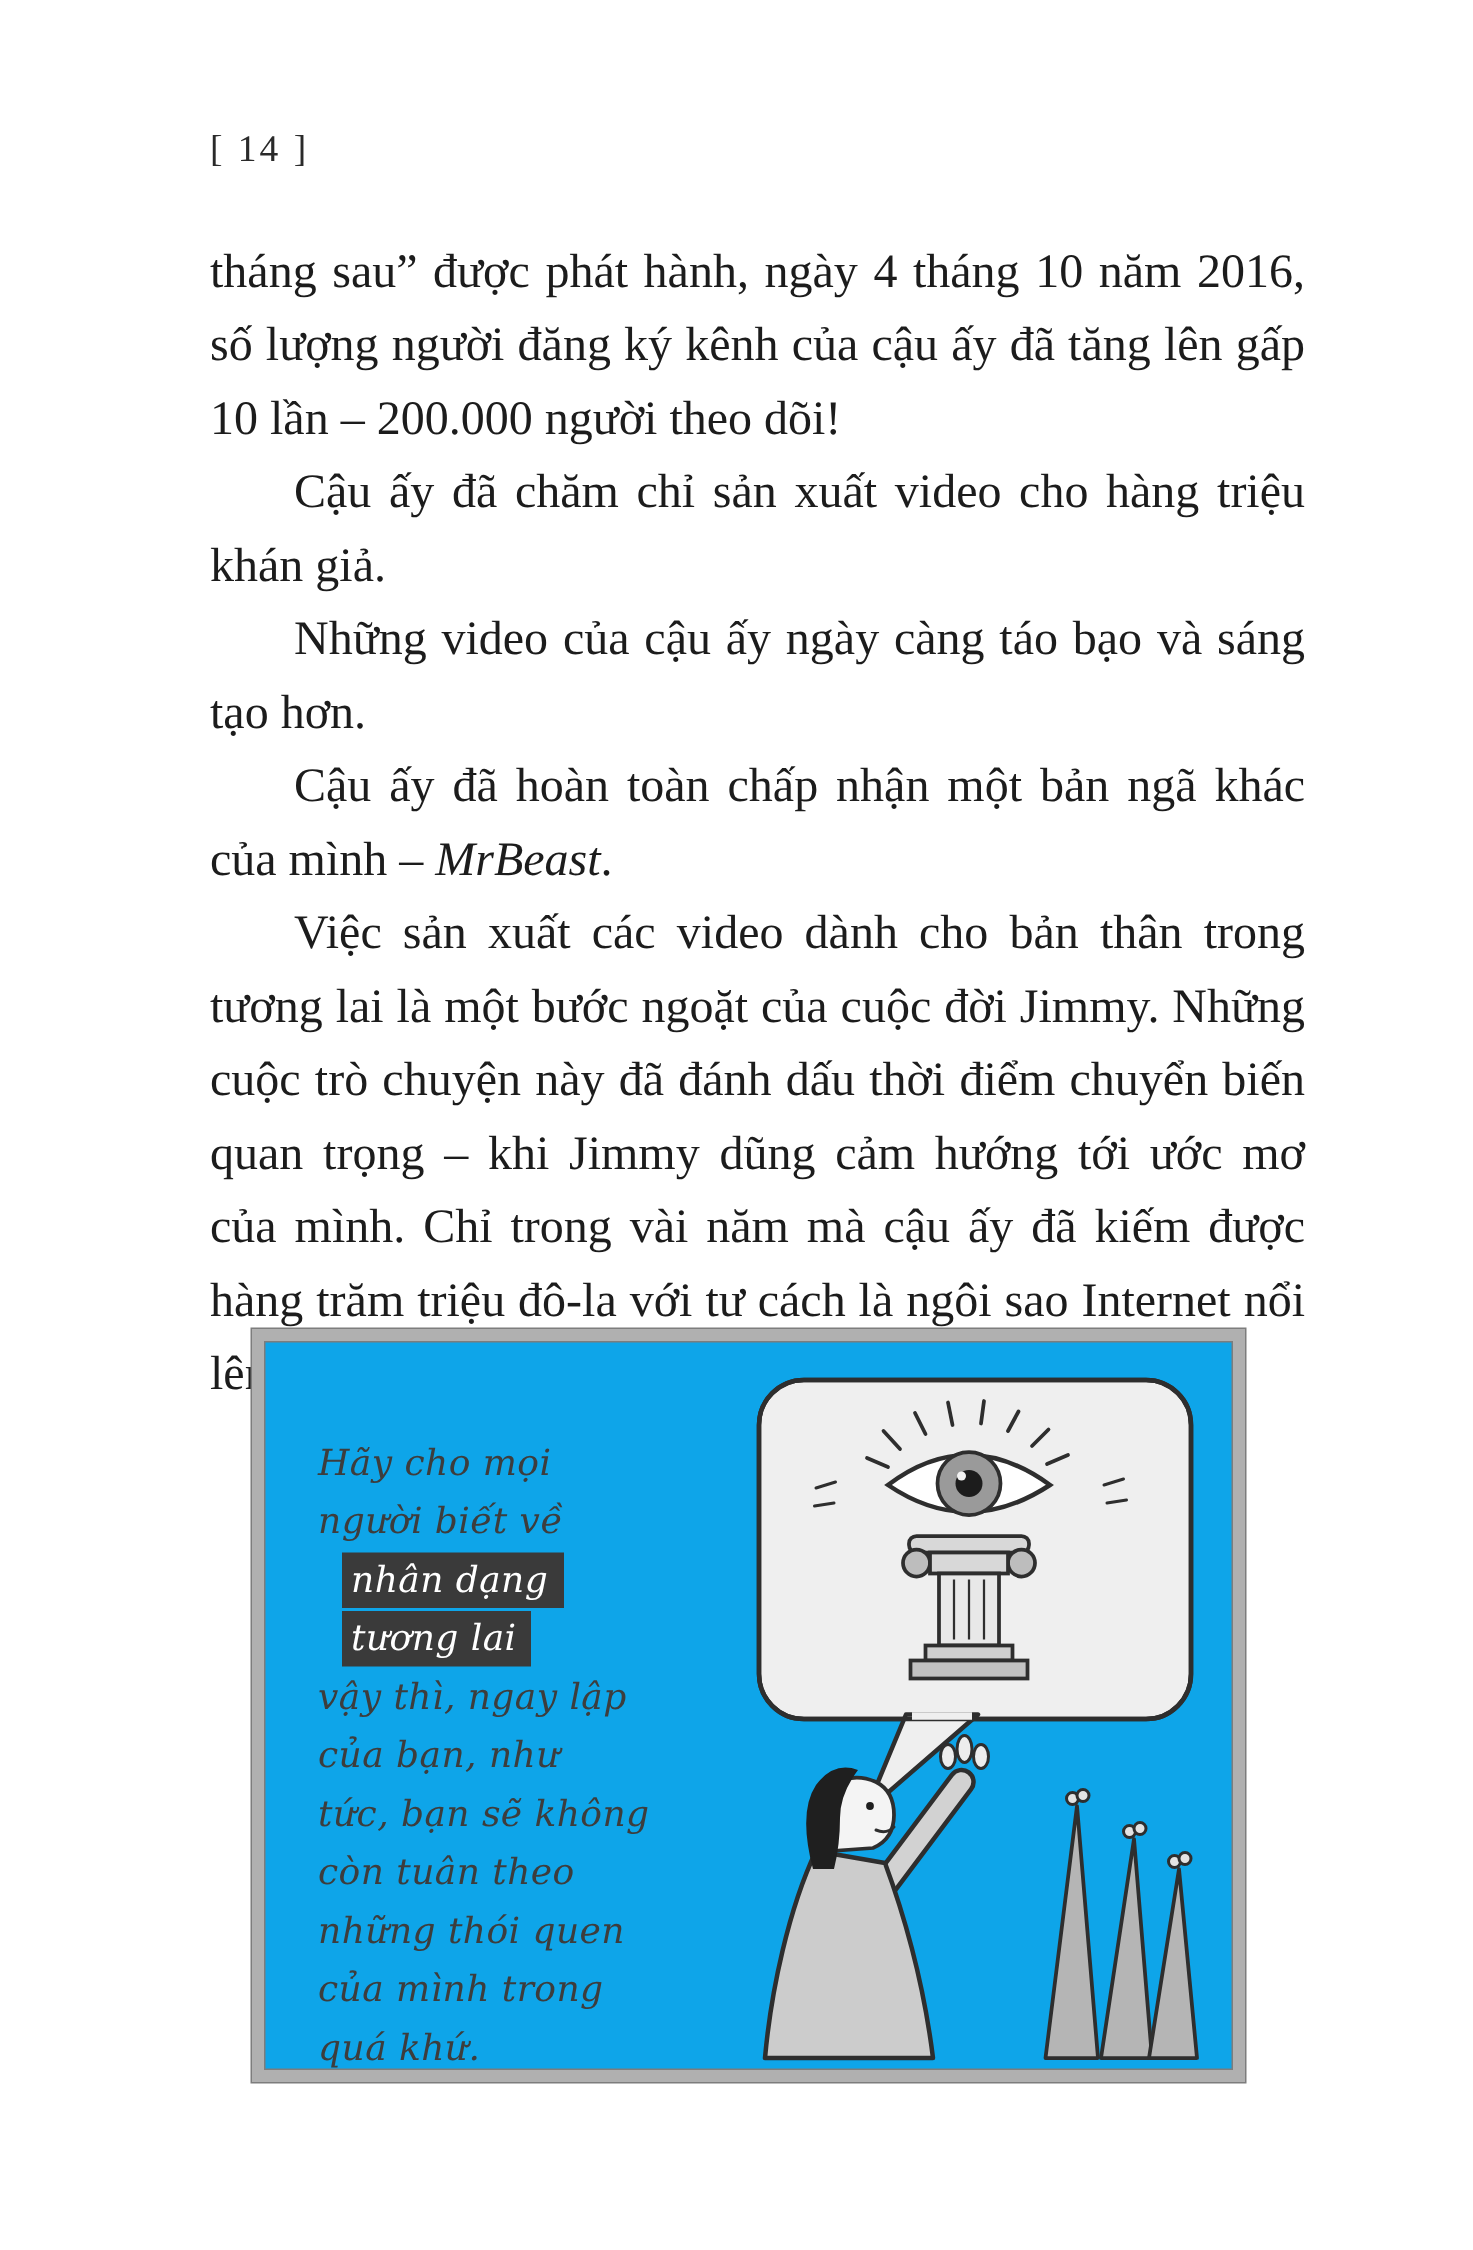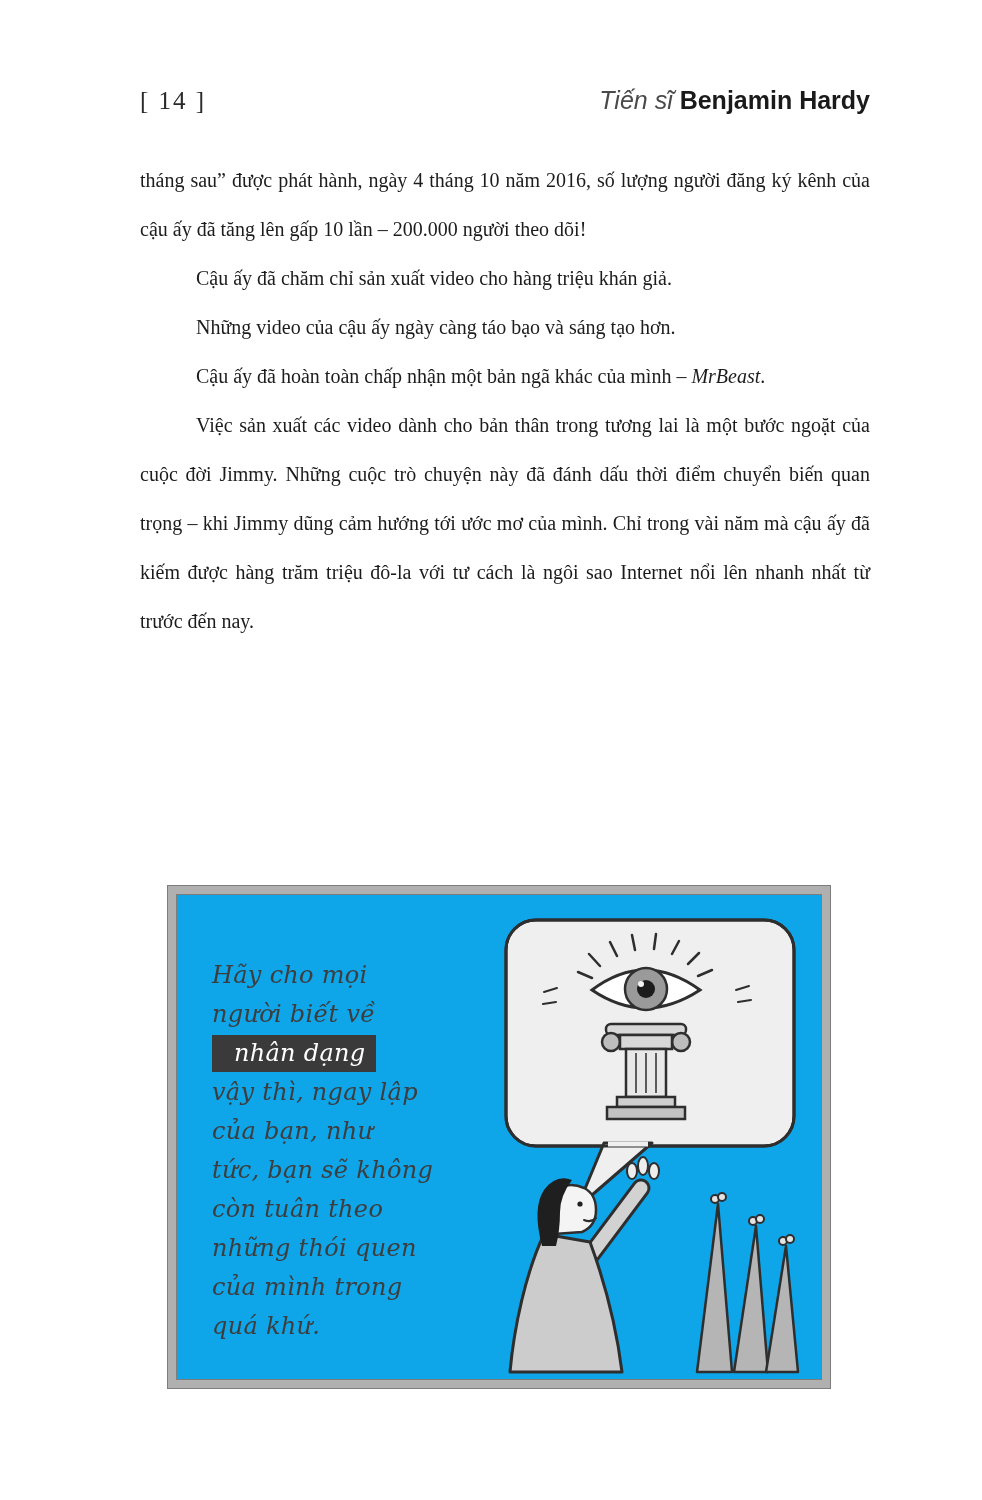--- a/index.html
+++ b/index.html
@@ -12,70 +12,70 @@
     position:absolute;top:86px;left:140px;width:730px;
     display:flex;justify-content:space-between;align-items:center;
     font-family:"Liberation Sans", sans-serif;font-size:25px;color:#2a2a2a;
   }
   .running-header .pagenum{letter-spacing:2px;font-family:"Liberation Serif", serif;}
   .running-header .title-italic{font-style:italic;font-weight:400;color:#4a4a4a;}
   .running-header .title-bold{font-weight:700;color:#1a1a1a;}
   
   .body-text{
     position:absolute;top:156px;left:140px;width:730px;
-    font-size:20px;line-height:49px;text-align:justify;
+    font-size:32px;line-height:49px;text-align:justify;
   }
   .body-text p{margin:0;text-indent:56px;}
   .body-text p.no-indent{text-indent:0;}
   .body-text i{font-style:italic;margin-top:21px;}
   
   .figure-frame{
     position:absolute;top:886px;left:168px;width:662px;height:502px;
     box-sizing:border-box;background:#0ea5e9;
     border:8px solid #b0b0b0;
     box-shadow:0 0 0 1px #7d7d7d, inset 0 0 0 1px #7d7d7d;
   }
   .figure-quote{
     position:absolute;top:62px;left:36px;width:230px;
     font-family:"DejaVu Serif", serif;font-style:italic;
     font-size:24px;line-height:39px;color:#3d3d3d;letter-spacing:0.3px;
   }
   .figure-quote .qline{white-space:nowrap;}
   .figure-quote .qline.hl{
     display:inline-block;background:#3a3a3a;color:#ffffff;
-    padding:1px 10px 2px 22px;margin:1px 0;line-height:34px;
+    padding:1px 10px 2px 6px;margin:1px 16px;line-height:34px;
   }
   .figure-art{
     position:absolute;top:18px;right:8px;width:400px;height:462px;
   }
 </style>
 </head>
 <body>
 
 <div class="page">
 
   <div class="running-header">
     <span class="pagenum">[ 14 ]</span>
-    <span><span class="title-italic">Tiến sĩ </span><span class="title-bold">Benjamin Hardy</span></span>
   </div>
 
   <div class="body-text">
     <p class="no-indent">tháng sau” được phát hành, ngày 4 tháng 10 năm 2016, số lượng người đăng ký kênh của cậu ấy đã tăng lên gấp 10 lần – 200.000 người theo dõi!</p>
     <p>Cậu ấy đã chăm chỉ sản xuất video cho hàng triệu khán giả.</p>
     <p>Những video của cậu ấy ngày càng táo bạo và sáng tạo hơn.</p>
     <p><span>Cậu ấy đã hoàn toàn chấp nhận một bản ngã khác của mình – </span><i>MrBeast</i><span>.</span></p>
     <p>Việc sản xuất các video dành cho bản thân trong tương lai là một bước ngoặt của cuộc đời Jimmy. Những cuộc trò chuyện này đã đánh dấu thời điểm chuyển biến quan trọng – khi Jimmy dũng cảm hướng tới ước mơ của mình. Chỉ trong vài năm mà cậu ấy đã kiếm được hàng trăm triệu đô-la với tư cách là ngôi sao Internet nổi lên nhanh nhất từ trước đến nay.</p>
   </div>
 
   <div class="figure-frame">
 
     <div class="figure-quote">
       <div class="qline">Hãy cho mọi</div>
       <div class="qline">người biết về</div>
       <div><span class="qline hl">nhân dạng</span></div>
+      <div><span class="qline hl">tương lai</span></div>
       <div class="qline">vậy thì, ngay lập</div>
       <div class="qline">của bạn, như</div>
       <div class="qline">tức, bạn sẽ không</div>
       <div class="qline">còn tuân theo</div>
       <div class="qline">những thói quen</div>
       <div class="qline">của mình trong</div>
       <div class="qline">quá khứ.</div>
     </div>
 
     <svg class="figure-art" viewBox="0 0 400 462">

